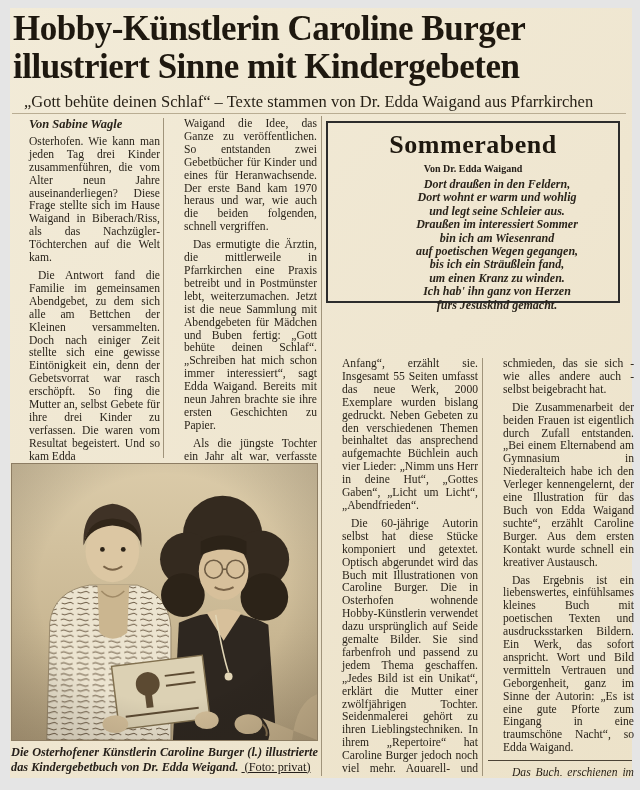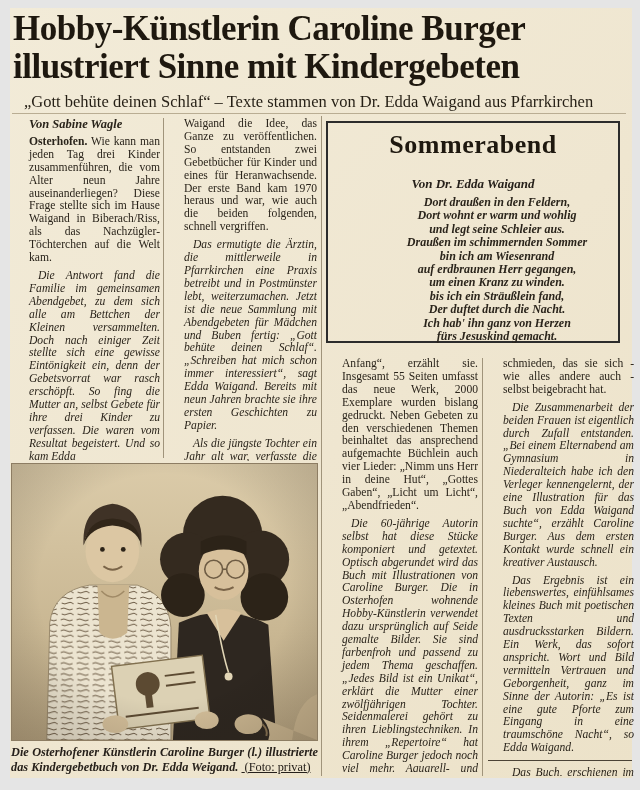--- a/index.html
+++ b/index.html
@@ -8,29 +8,29 @@
   .paper{position:absolute;left:10px;top:8px;width:622px;height:770px;
          background:linear-gradient(135deg,#f2ebd8 0%,#efe6d0 55%,#ece2c9 100%);color:#26201a;}
   
   .headline{position:absolute;left:3px;top:2px;width:612px;font-weight:bold;color:#1e180f;
             font-size:35px;line-height:38px;letter-spacing:-0.5px;}
   .subhead{position:absolute;left:3px;top:84px;width:612px;font-size:16.5px;color:#241e14;white-space:nowrap;margin-left:11px;}
   .subhead-rule{position:absolute;left:2px;top:105px;width:614px;height:1px;background:#b9ad93;}
   
   .col{position:absolute;font-size:11.6px;line-height:12.9px;text-align:justify;overflow:hidden;color:#2a241b;}
   .col p{margin:0 0 5px 15px;}
-  .col p.indent{text-indent:9px;font-style:italic;}
+  .col p.indent{text-indent:9px;}
   .byline{font-style:italic;font-weight:bold;font-size:12.5px;margin:0 0 8px 0;}
-  .leadin{font-weight:bold;}
+  .leadin{font-weight:normal;}
   .vrule{position:absolute;width:1px;background:#a0947b;}
   
-  .poem-box{position:absolute;left:316px;top:113px;width:294px;height:222px;border:2px solid #2c2c2c;
+  .poem-box{position:absolute;left:316px;top:113px;width:294px;height:182px;border:2px solid #2c2c2c;
             box-sizing:border-box;text-align:center;}
   .poem-title{font-size:26px;font-weight:bold;color:#1e180f;margin-top:7px;letter-spacing:0.5px;}
-  .poem-byline{font-size:13px;font-style:italic;font-weight:bold;margin-top:16px;}
+  .poem-byline{font-size:10px;font-weight:bold;margin-top:3px;}
   .poem-lines{margin-top:4px;font-size:12px;line-height:13.4px;font-style:italic;font-weight:bold;color:#2a241b;margin-left:48px;}
   
   .photo{position:absolute;left:1px;top:455px;width:307px;height:278px;border:1px solid #8d7d63;box-sizing:border-box;}
   .photo svg{display:block;width:100%;height:100%;}
   .caption{position:absolute;left:1px;top:737px;width:307px;font-size:12.3px;line-height:14.5px;text-align:justify;}
   .caption .cap-bold{font-weight:bold;font-style:italic;}
   .caption .cap-credit{font-style:normal;font-weight:normal;text-decoration:underline;}
   .divider{height:1px;background:#4b4336;margin:4px 2px 6px 0;}
   .italic-p{font-style:italic;}
 </style>
@@ -64,26 +64,25 @@
 
     <div class="vrule" style="left:311px;top:108px;height:660px;"></div>
 
     <div class="poem-box">
       <div class="poem-title">Sommerabend</div>
       <div class="poem-byline">Von Dr. Edda Waigand</div>
       <div class="poem-lines">
         <div>Dort draußen in den Feldern,</div>
         <div>Dort wohnt er warm und wohlig</div>
         <div>und legt seine Schleier aus.</div>
-        <div>Draußen im schimmernden Sommer</div>
+        <div>Draußen im interessiert Sommer</div>
         <div>bin ich am Wiesenrand</div>
-        <div>auf erdbraunen Herr gegangen,</div>
+        <div>auf poetischen Wegen gegangen,</div>
+        <div>bis ich ein Sträußlein fand,</div>
         <div>um einen Kranz zu winden.</div>
-        <div>bis ich ein Sträußlein fand,</div>
-        <div>Der duftet durch die Nacht.</div>
         <div>Ich hab' ihn ganz von Herzen</div>
         <div>fürs Jesuskind gemacht.</div>
       </div>
     </div>
 
     <div class="col" style="left:317px;top:350px;width:151px;height:414px;">
       <p>Anfang“, erzählt sie. Insgesamt 55 Seiten umfasst das neue Werk, 2000 Exemplare wurden bislang gedruckt. Neben Gebeten zu den verschiedenen Themen beinhaltet das ansprechend aufgemachte Büchlein auch vier Lieder: „Nimm uns Herr in deine Hut“, „Gottes Gaben“, „Licht um Licht“, „Abendfrieden“.</p>
       <p class="indent">Die 60-jährige Autorin selbst hat diese Stücke komponiert und getextet. Optisch abgerundet wird das Buch mit Illustrationen von Caroline Burger. Die in Osterhofen wohnende Hobby-Künstlerin verwendet dazu ursprünglich auf Seide gemalte Bilder. Sie sind farbenfroh und passend zu jedem Thema geschaffen. „Jedes Bild ist ein Unikat“, erklärt die Mutter einer zwölfjährigen Tochter. Seidenmalerei gehört zu ihren Lieblingstechniken. In ihrem „Repertoire“ hat Caroline Burger jedoch noch viel mehr. Aquarell- und Acrylmalerei und das Gold-</p>
     </div>
 

